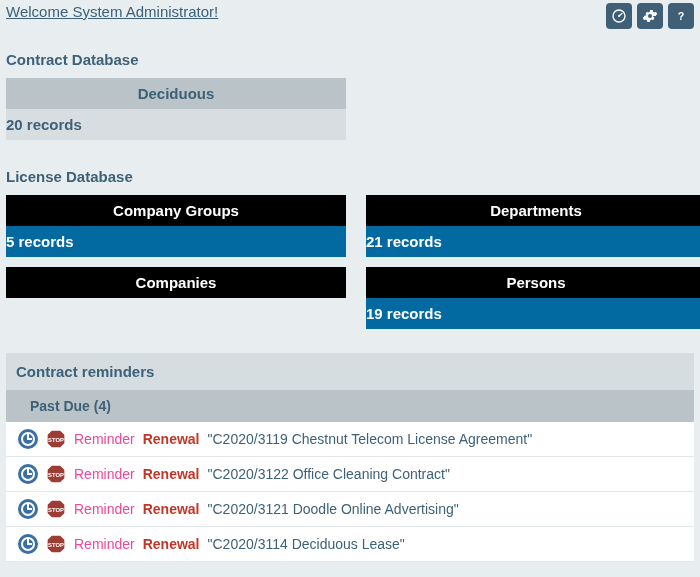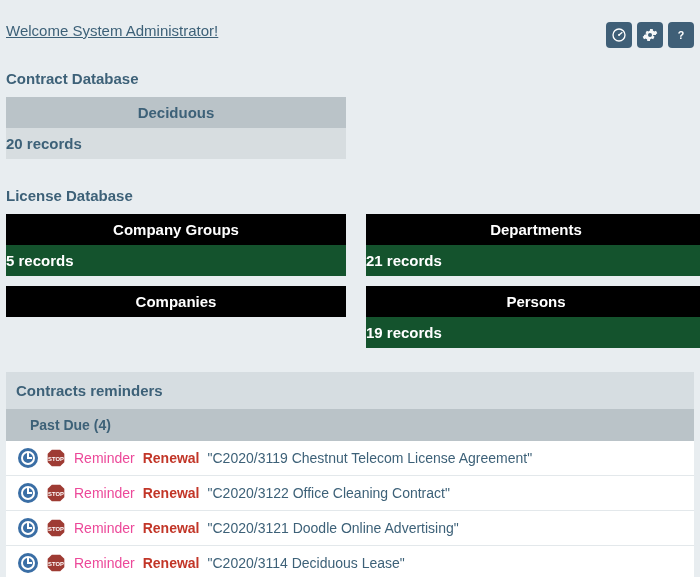--- a/index.html
+++ b/index.html
@@ -9,21 +9,21 @@
     width: 700px;
     height: 577px;
     overflow: hidden;
     font-size: 14px;
     color: #3d6178;
   }
   .topbar {
     display: flex;
     justify-content: space-between;
     align-items: flex-start;
-    padding: 22px 6px 4px 6px;
+    padding: 3px 6px 4px 6px;
     text-align: center;
   }
   .welcome {
     text-decoration: underline;
     color: #3d6178;
     font-size: 15px;
     cursor: pointer;
   }
   .topbar-icons {
     display: flex;
@@ -72,21 +72,21 @@
   }
   .tile-body {
     background: #d7dde0;
     color: #3d6178;
     font-weight: bold;
     text-align: left;
     padding: 7px 0;
     font-size: 15px;
   }
   .tile-body.dark {
-    background: #14532d;
+    background: #0369a1;
     color: #fff;
   }
   .reminders-panel {
     margin: 14px 6px 0 6px;
     background: #e8edf0;
   }
   .reminders-title {
     background: #d6dde1;
     color: #3d6178;
     font-weight: bold;
@@ -188,21 +188,21 @@
   <div class="tile">
     <div class="tile-head dark">Companies</div>
   </div>
   <div class="tile">
     <div class="tile-head dark">Persons</div>
     <div class="tile-body dark">19 records</div>
   </div>
 </div>
 
 <div class="reminders-panel">
-  <div class="reminders-title">Contracts reminders</div>
+  <div class="reminders-title">Contract reminders</div>
   <div class="pastdue-head">Past Due (4)</div>
   <div id="reminder-rows">
       <div class="reminder-row">
         <span class="rm-icon">
           <span class="rm-clock">
             <span class="hand"></span>
             <span class="hand2"></span>
           </span>
         </span>
         <span class="rm-icon rm-stop">

